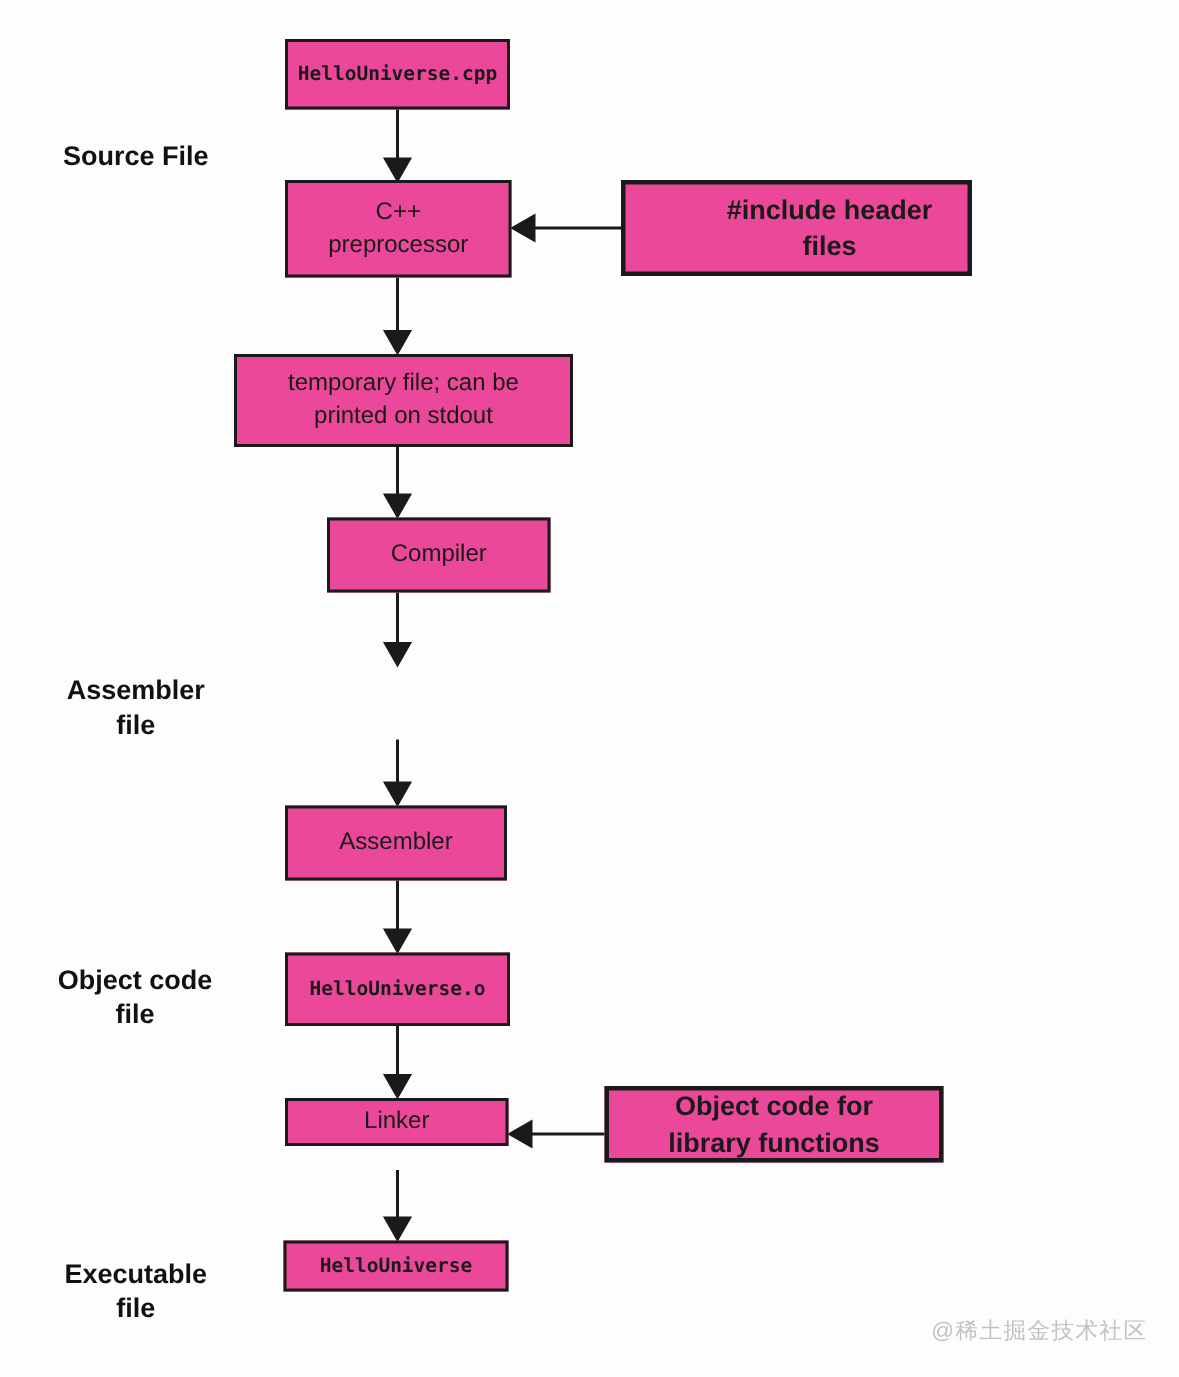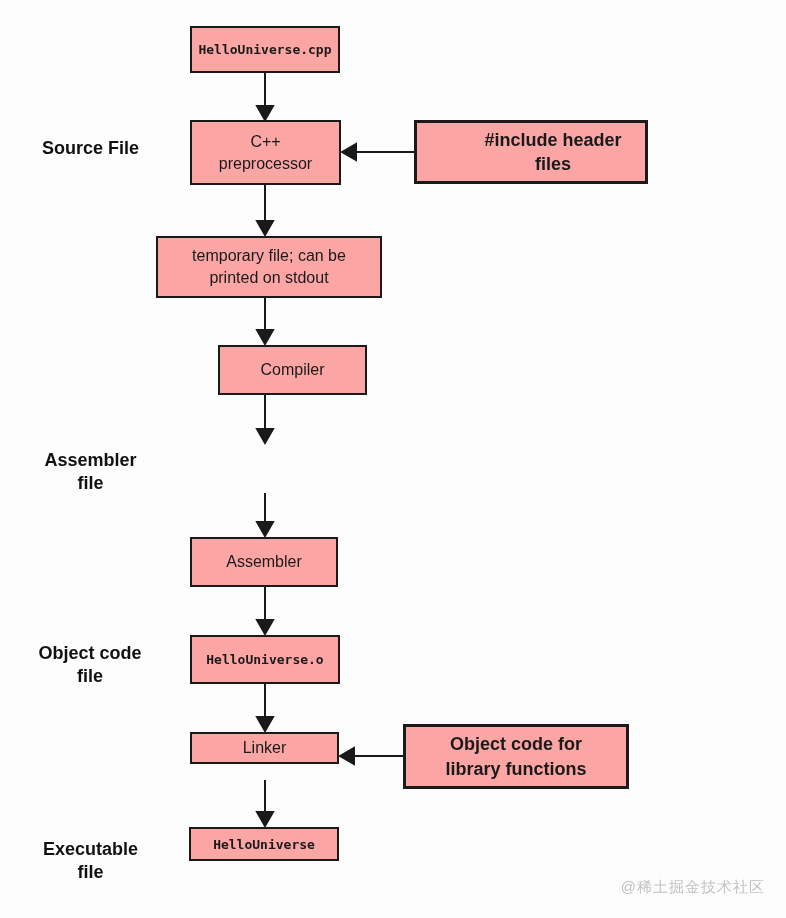--- a/index.html
+++ b/index.html
@@ -15,21 +15,21 @@
   }
   .arrows {
     position: absolute;
     left: 0; top: 0;
     width: 786px; height: 918px;
   }
   .node {
     position: absolute;
     box-sizing: border-box;
     border: 2px solid #1a1a1a;
-    background: #fca5a5;
+    background: #ec4899;
     display: flex;
     align-items: center;
     justify-content: center;
     text-align: center;
   }
   .mono {
     font-family: "DejaVu Sans Mono", monospace;
     font-weight: bold;
     font-size: 13px;
     letter-spacing: 0;
@@ -69,24 +69,24 @@
   
   .n-cpp        { left: 190px; top: 26px;  width: 150px; height: 47px; }
   .n-preproc    { left: 190px; top: 120px; width: 151px; height: 65px; }
   .n-include    { left: 414px; top: 120px; width: 234px; height: 64px; padding-left: 44px; }
   .n-temp       { left: 156px; top: 236px; width: 226px; height: 62px; }
   .n-compiler   { left: 189px; top: 345px; width: 149px; height: 50px; margin-left: 29px; }
   .n-asmfile    { left: 190px; top: 444px; width: 148px; height: 49px; }
   .n-assembler  { left: 190px; top: 537px; width: 148px; height: 50px; }
   .n-objfile    { left: 190px; top: 635px; width: 150px; height: 49px; }
   .n-linker     { left: 190px; top: 732px; width: 149px; height: 32px; }
-  .n-objlib     { left: 403px; top: 724px; width: 226px; height: 65px; }
+  .n-objlib     { left: 403px; top: 724px; width: 226px; height: 51px; }
   .n-exe        { left: 189px; top: 827px; width: 150px; height: 34px; }
 
-  .l-source     { left: 18px; top: 93px;  width: 145px; margin-top: 44px; }
+  .l-source     { left: 18px; top: 93px;  width: 145px; }
   .l-asm        { left: 18px; top: 449px; width: 145px; }
   .l-obj        { left: 10px; top: 642px; width: 160px; }
   .l-exe        { left: 18px; top: 838px; width: 145px; }
 </style>
 </head>
 <body>
 
 <div class="stage">
 
   <svg class="arrows" viewBox="0 0 786 918" xmlns="http://www.w3.org/2000/svg">

